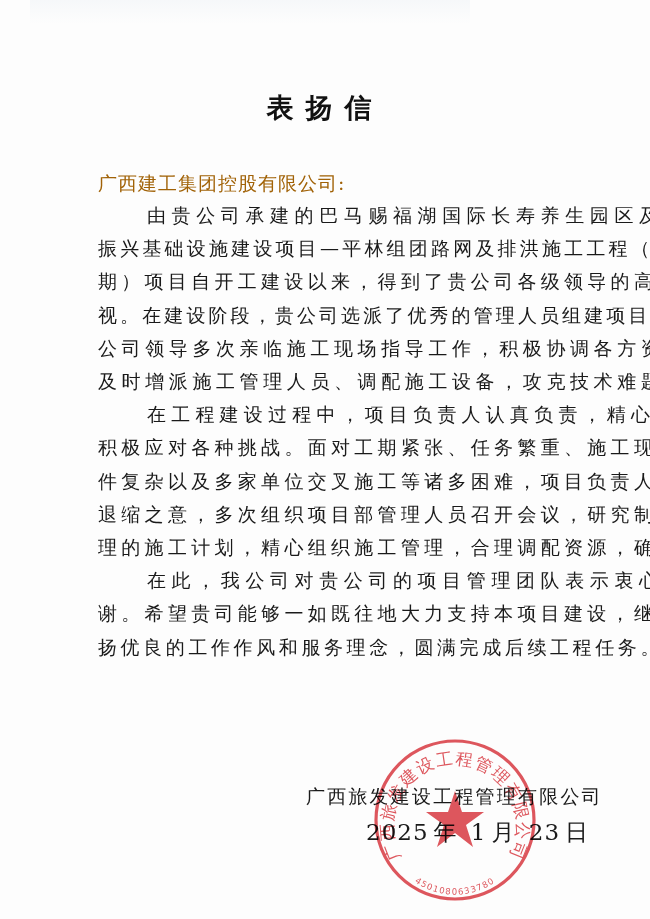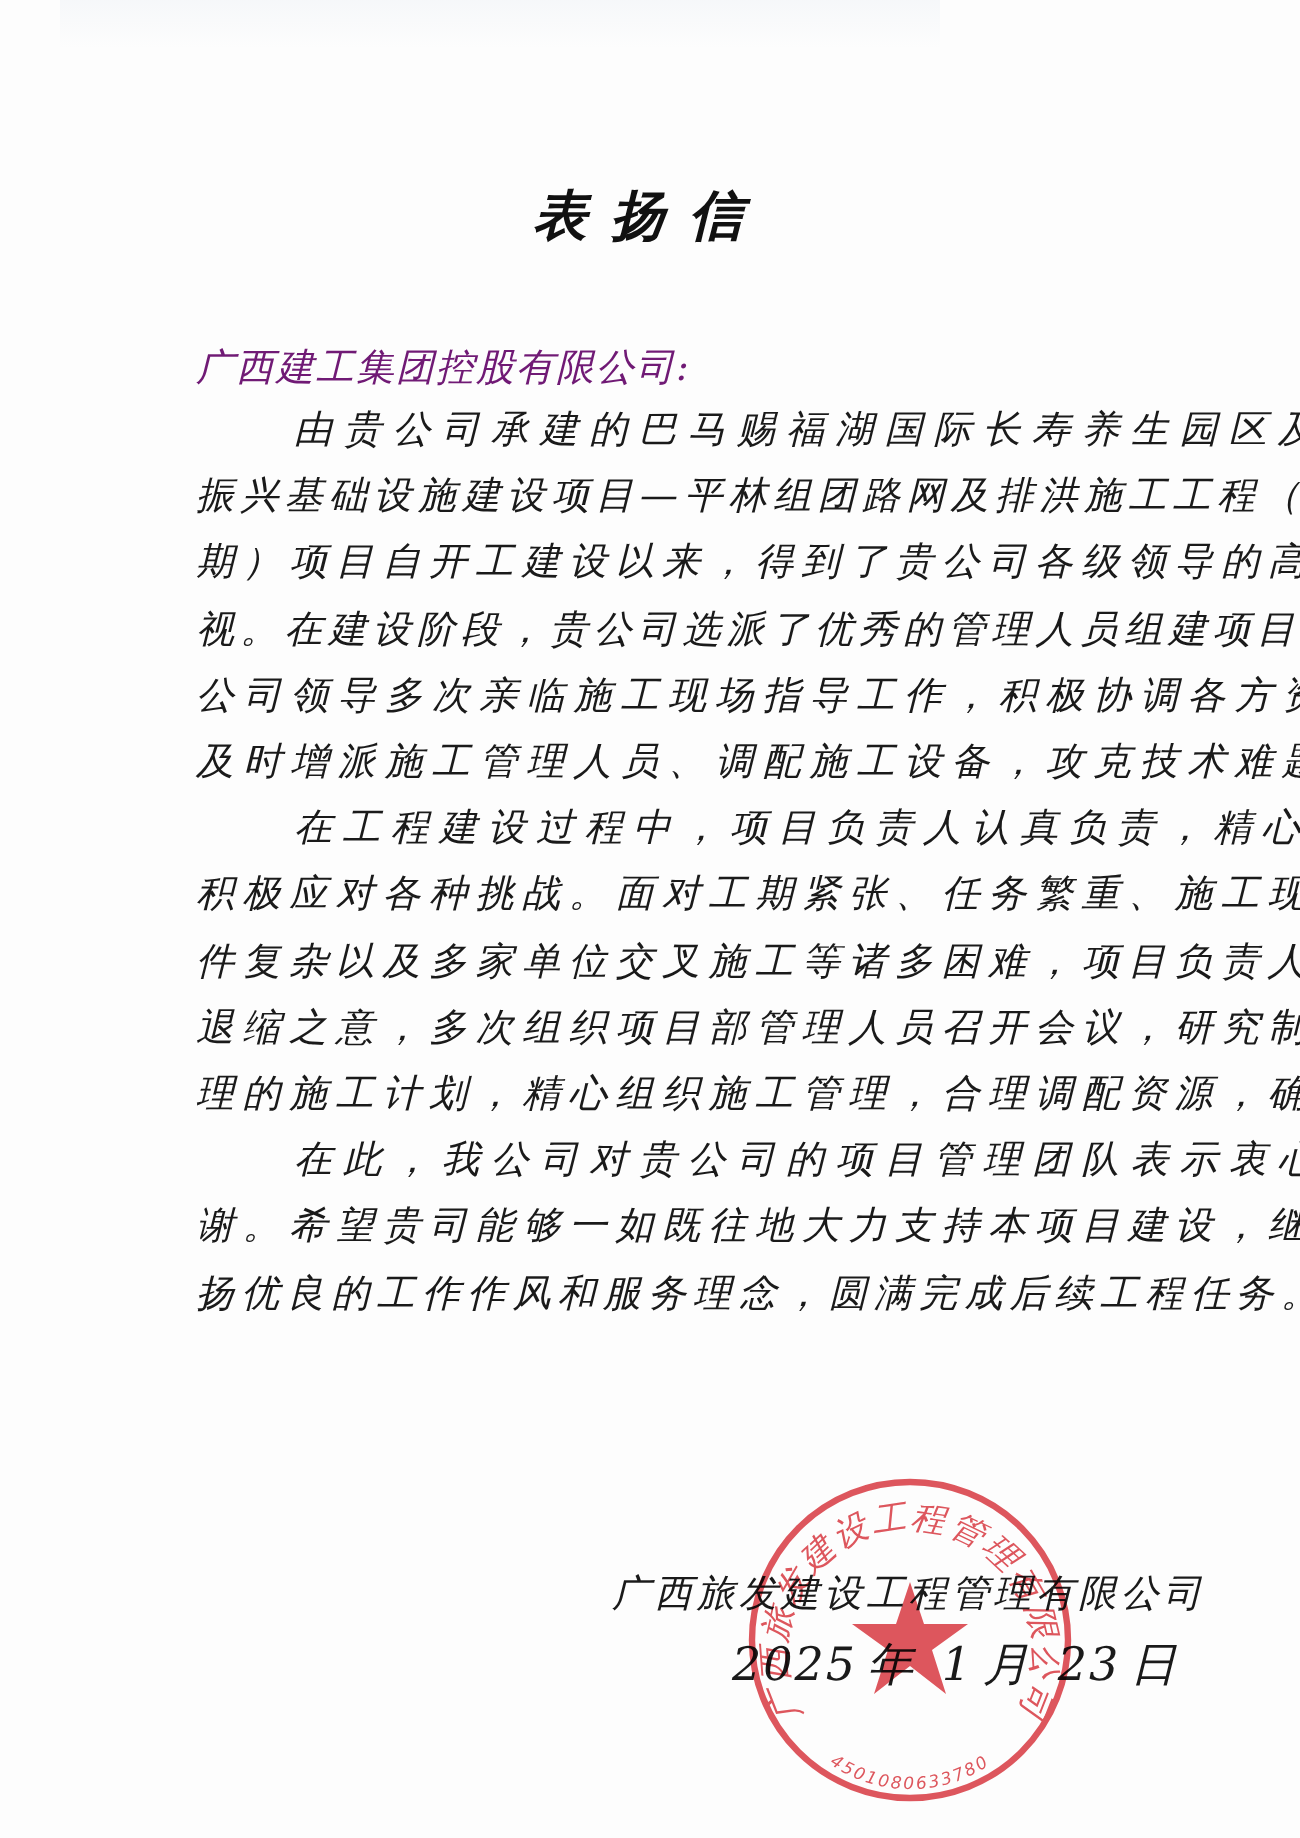--- a/index.html
+++ b/index.html
@@ -14,41 +14,40 @@
       overflow: hidden;
       font-family: "DejaVu Serif", "Liberation Serif", serif;
       color: #1a1a1a;
     }
     .page {
       position: absolute;
       left: 0; top: 0;
       width: 650px;
       height: 919px;
       background: #fdfdfd;
-      font-style: italic;
     }
     .title {
       position: absolute;
       top: 90px;
       left: 0;
       width: 650px;
       text-align: center;
       font-family: "DejaVu Sans", "Liberation Sans", sans-serif;
       font-weight: bold;
       font-size: 27px;
       letter-spacing: 12px;
       color: #111;
     }
     .salutation {
       position: absolute;
       top: 171px;
       left: 98px;
       font-size: 19px;
       letter-spacing: 1px;
-      color: #701a75;
+      color: #a16207;
     }
     .body {
       position: absolute;
       top: 199px;
       left: 98px;
       width: 456px;
     }
     .para {
       font-size: 19px;
       line-height: 33.2px;

